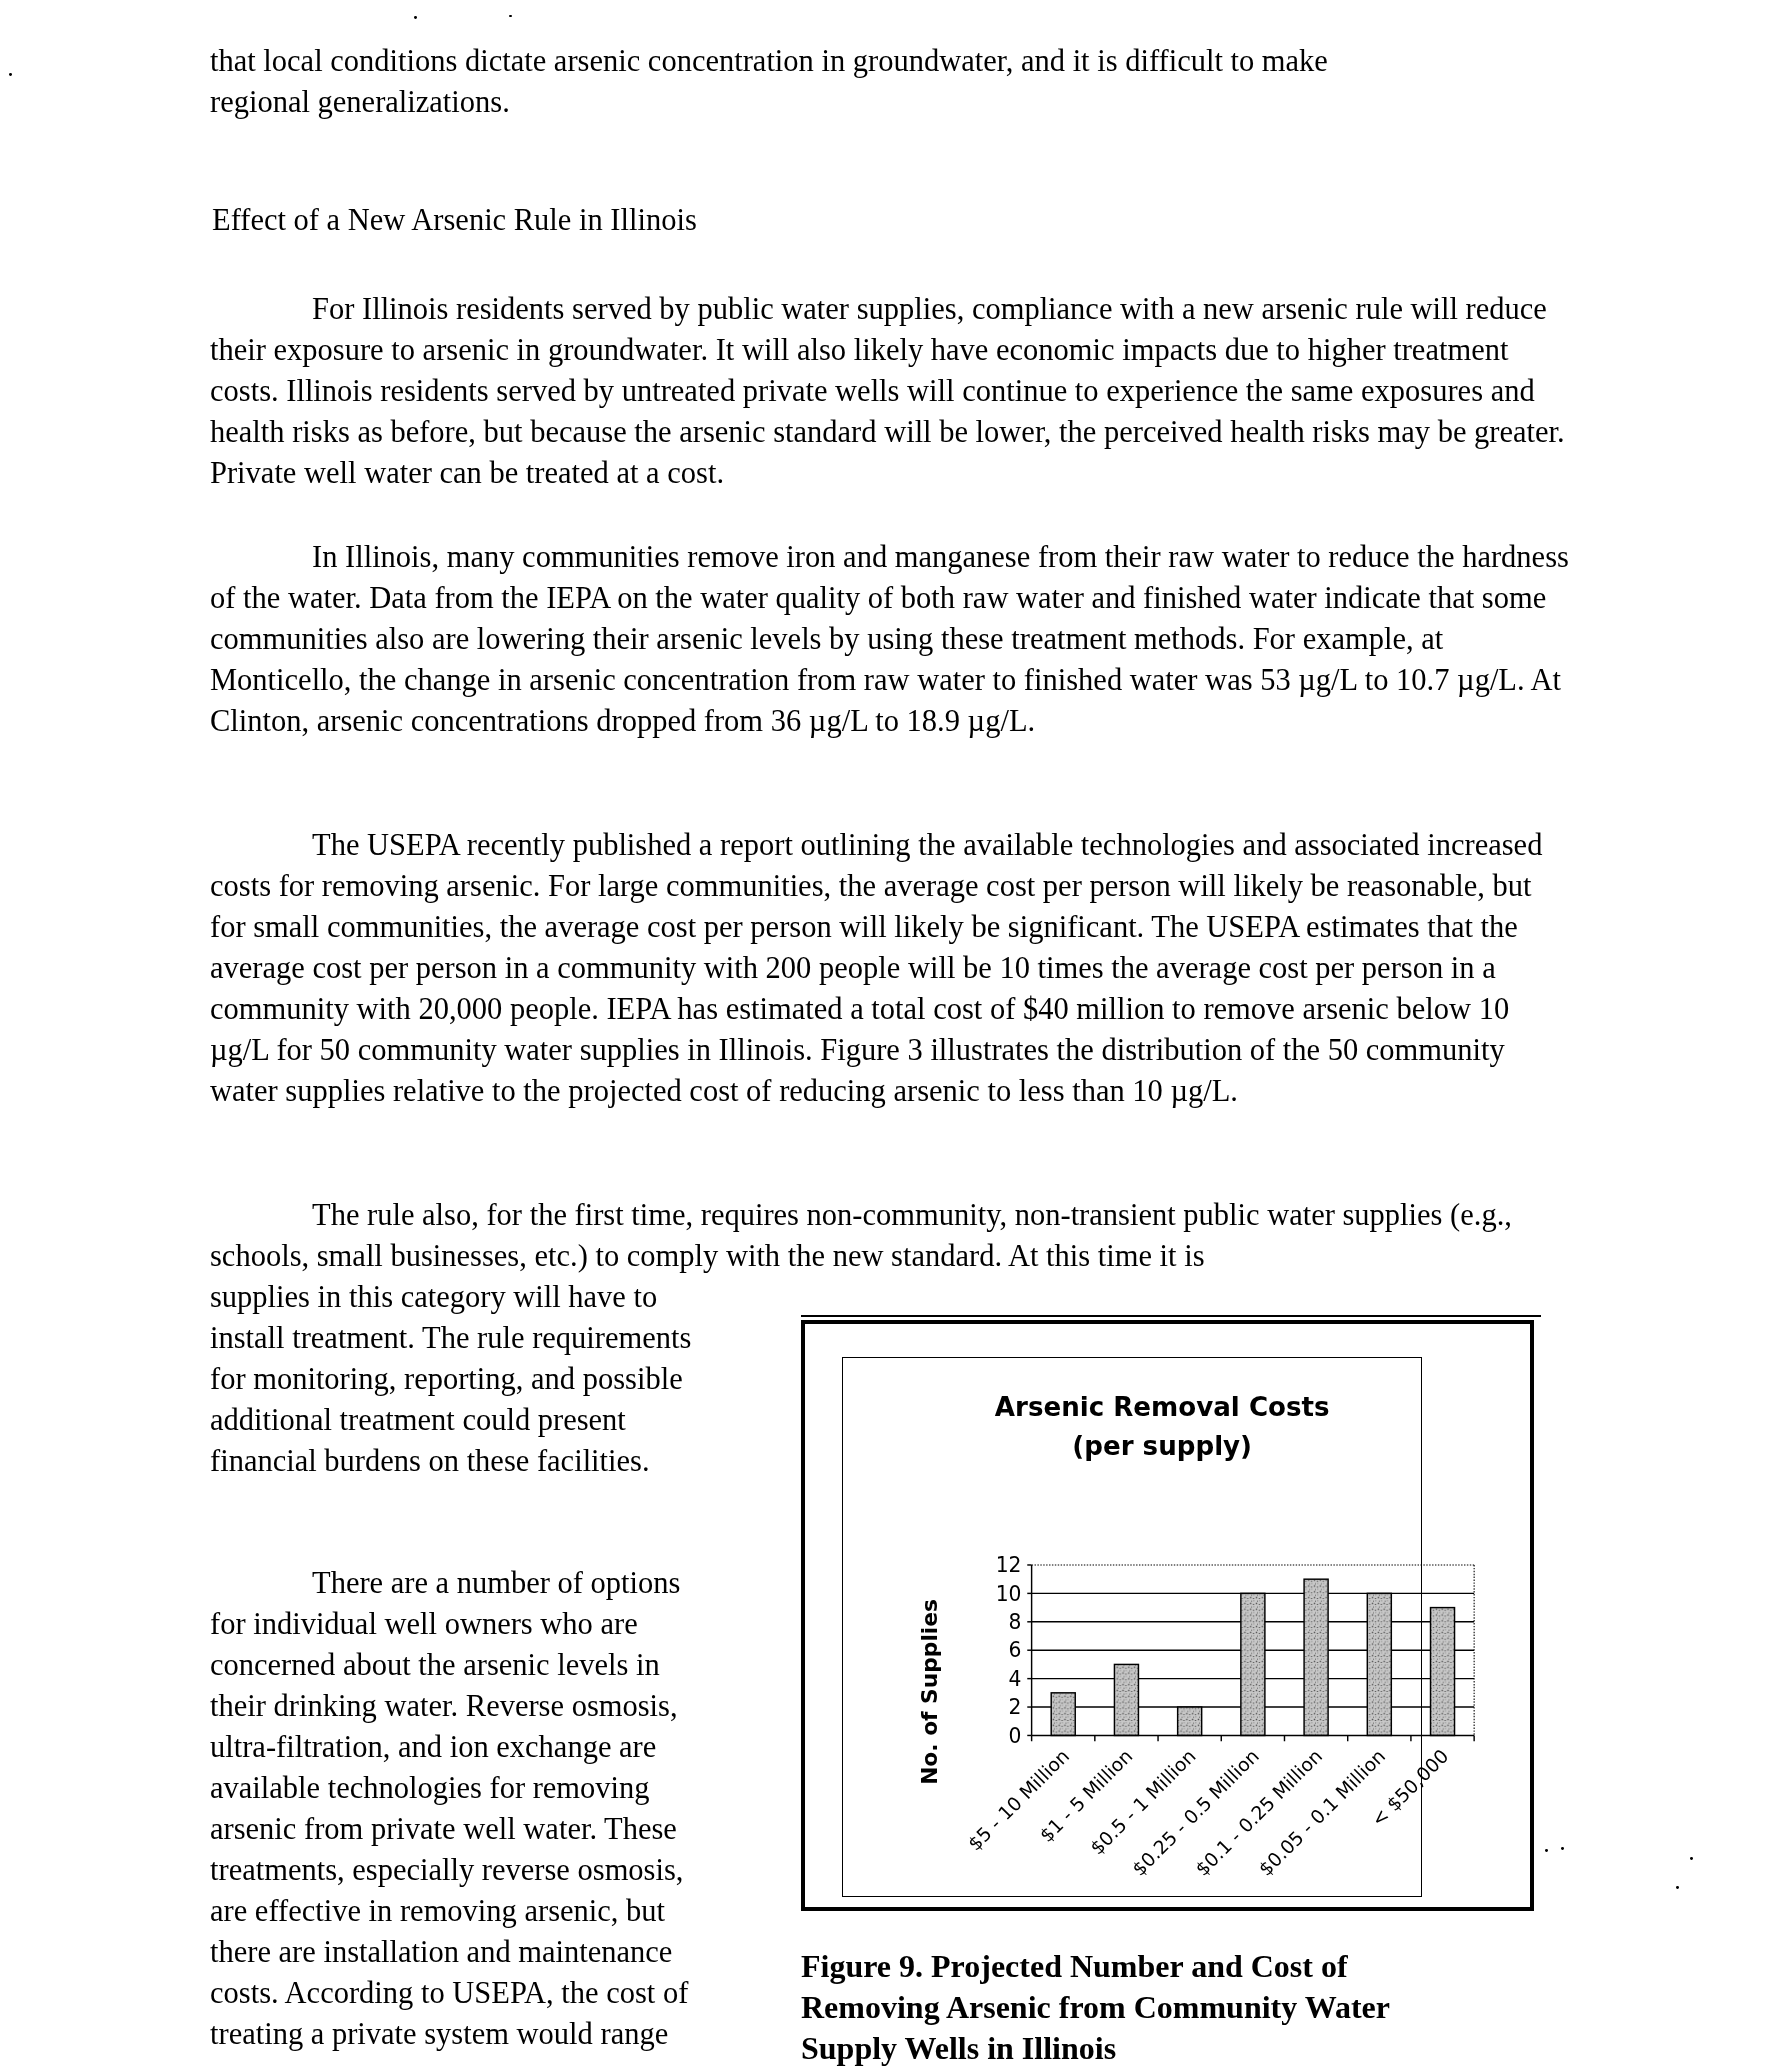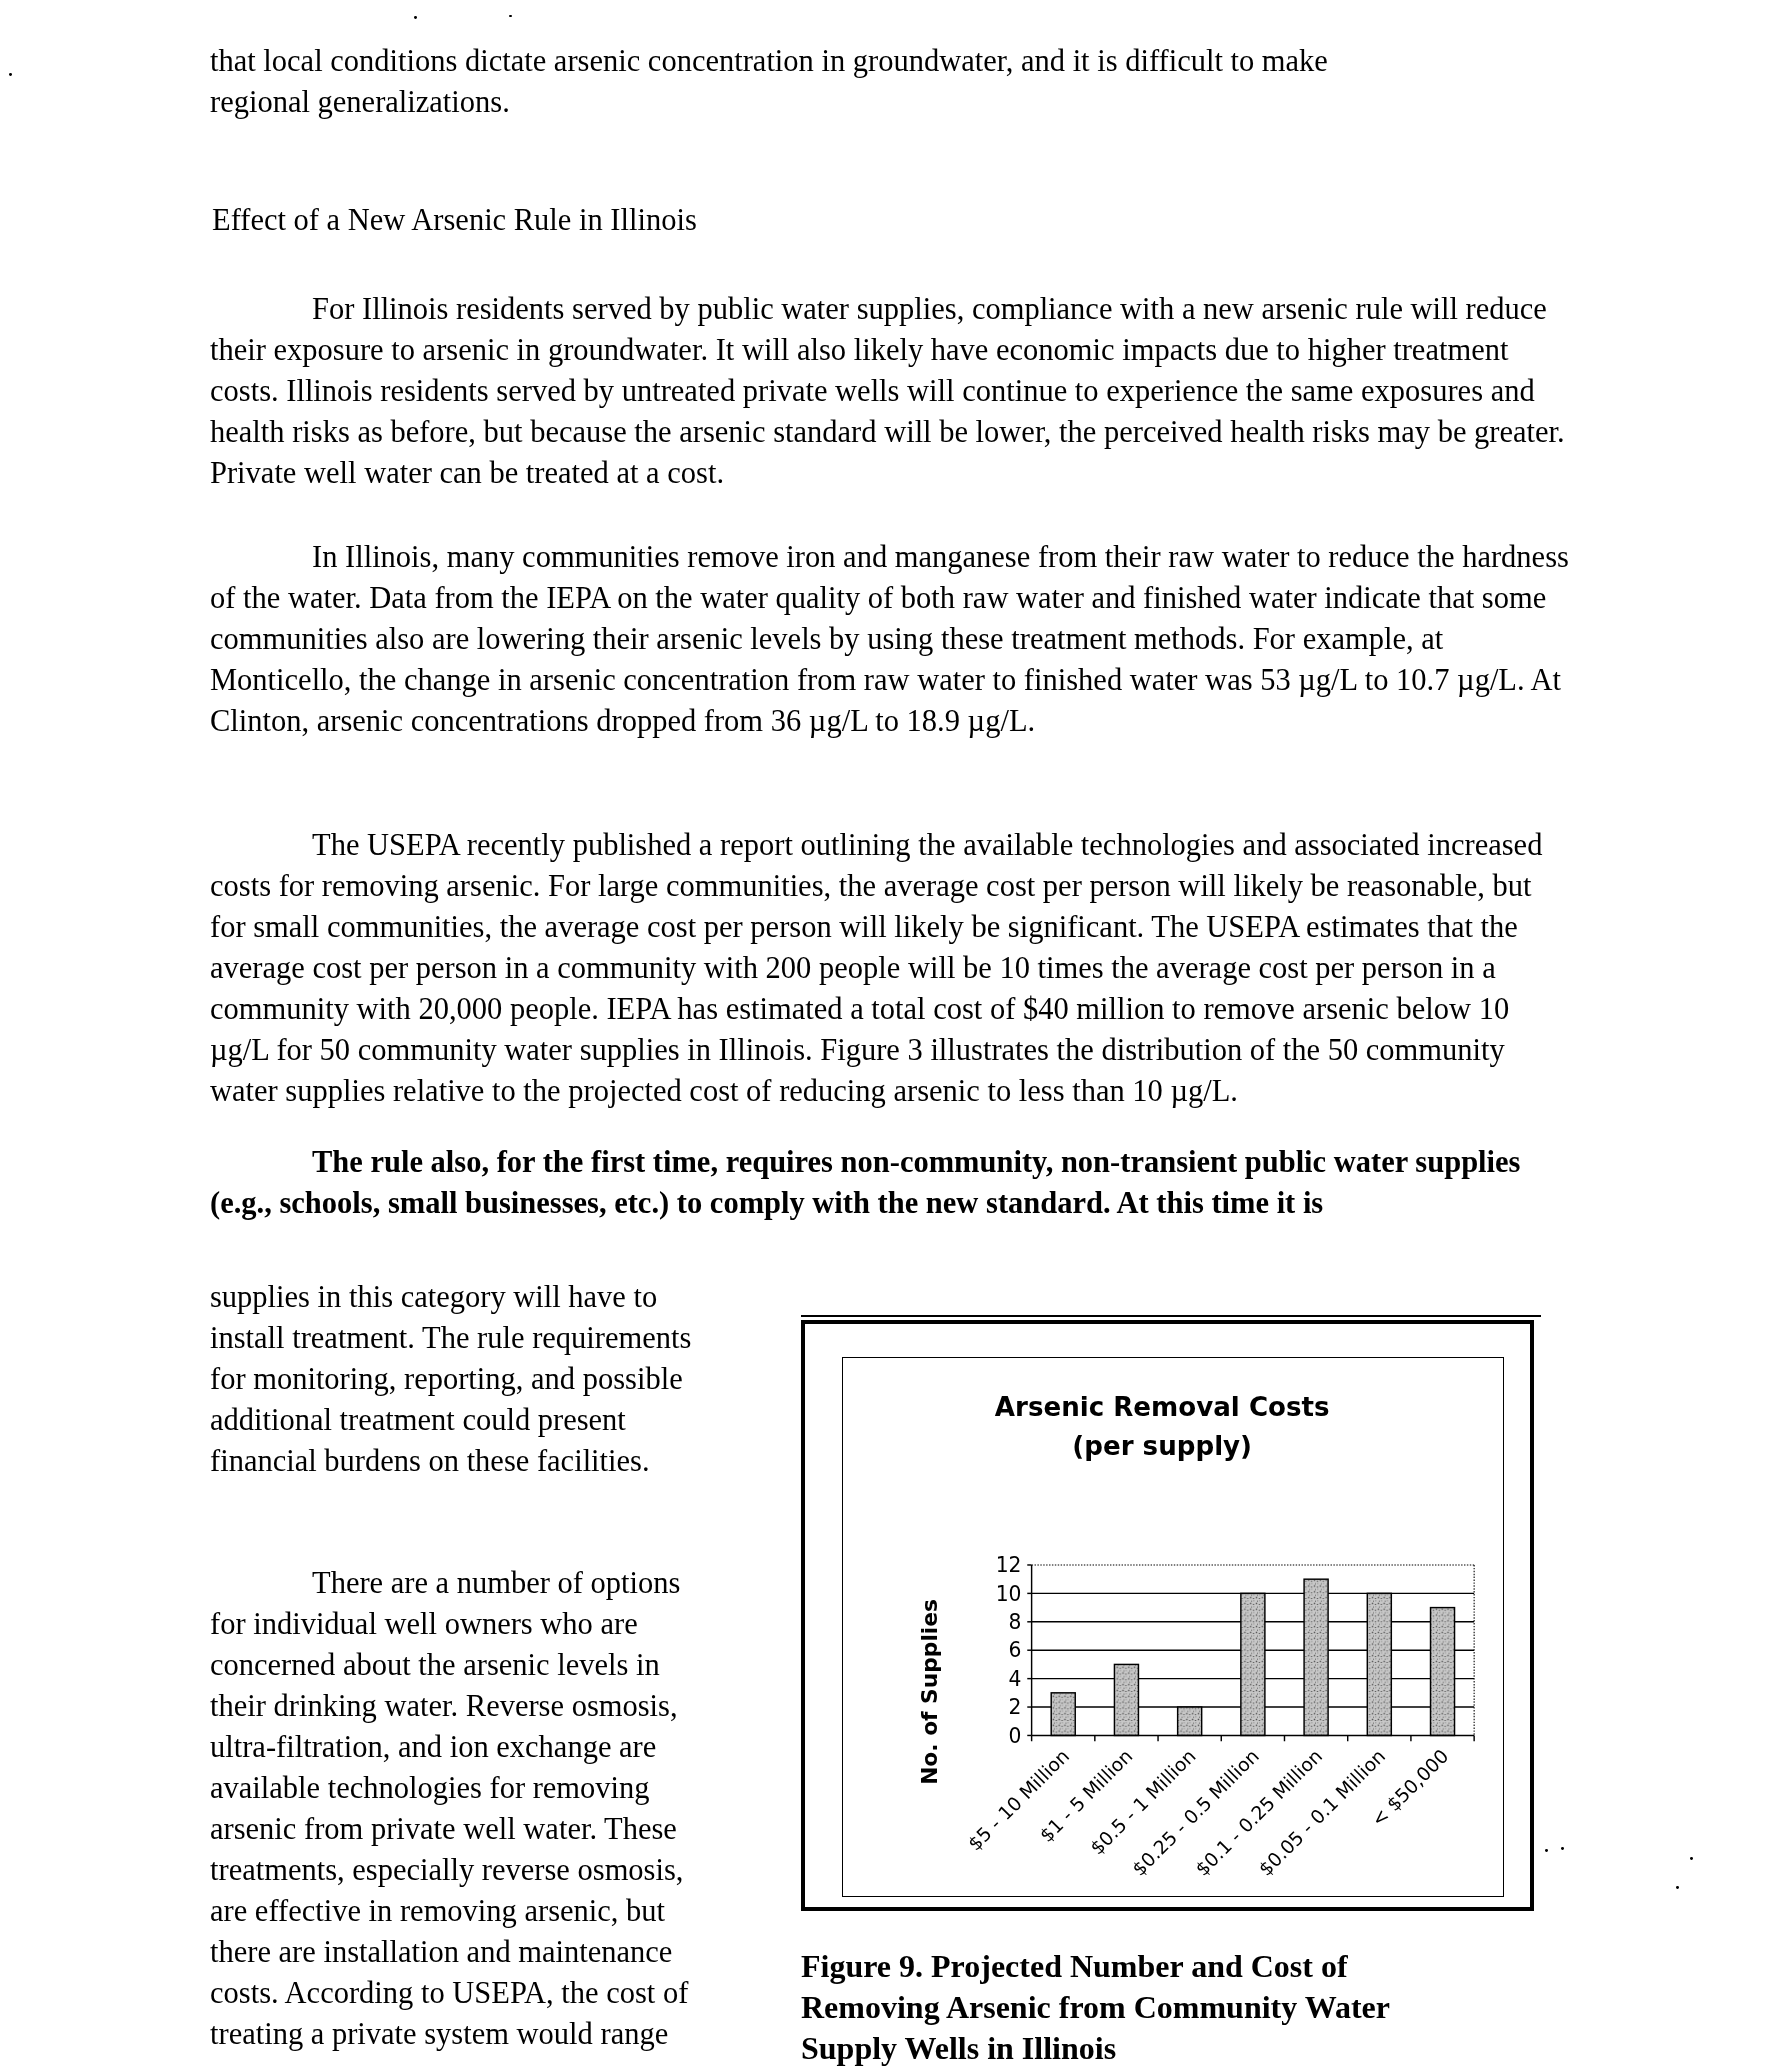--- a/index.html
+++ b/index.html
@@ -6,21 +6,21 @@
   body { width: 1776px; height: 2066px; position: relative; overflow: hidden;
          font-family: "Liberation Serif", "DejaVu Serif", serif; color: #000; }
   .line { position: absolute; left: 210px; font-size: 30.5px; line-height: 41px; white-space: nowrap; }
   .para { position: absolute; left: 210px; width: 1364px; font-size: 30.5px; line-height: 41px; }
   .para p { margin: 0; text-indent: 102px; }
   .heading { position: absolute; left: 212px; top: 203px; font-size: 30.5px; font-weight: normal; }
   .leftcol { position: absolute; left: 210px; width: 580px; font-size: 30.5px; line-height: 41px; }
   .fig-outer { position: absolute; left: 801px; top: 1320px; width: 733px; height: 591px;
                border: 4.4px solid #000; box-sizing: border-box; }
   .fig-topline { position: absolute; left: 801px; top: 1315px; width: 740px; height: 2.2px; background:#000; }
-  .fig-inner { position: absolute; left: 842px; top: 1357px; width: 662px; height: 540px;
+  .fig-inner { position: absolute; left: 842px; top: 1357px; width: 580px; height: 540px;
                border: 1.5px solid #000; box-sizing: border-box; }
   .caption { position: absolute; left: 801px; top: 1946px; width: 740px; font-size: 32px;
              line-height: 41px; font-weight: bold; }
   svg text { font-family: "DejaVu Sans", "Liberation Sans", sans-serif; }
   .speck { position: absolute; width: 2.9px; height: 2.9px; background:#000; border-radius: 50%; }
 </style>
 </head>
 <body>
 
 <div class="speck" style="left:414px;top:16px;"></div>
@@ -34,21 +34,21 @@
 
 <div class="para" style="top:289px;">
   <p>For Illinois residents served by public water supplies, compliance with a new arsenic rule will reduce their exposure to arsenic in groundwater.  It will also likely have economic impacts due to higher treatment costs. Illinois residents served by untreated private wells will continue to experience the same exposures and health risks as before, but because the arsenic standard will be lower, the perceived health risks may be greater. Private well water can be treated at a cost.</p>
 </div>
 <div class="para" style="top:537px;">
   <p>In Illinois, many communities remove iron and manganese from their raw water to reduce the hardness of the water.  Data from the IEPA on the water quality of both raw water and finished water indicate that some communities also are lowering their arsenic levels by using these treatment methods.  For example, at Monticello, the change in arsenic concentration from raw water to finished water was 53 µg/L to 10.7 µg/L.  At Clinton, arsenic concentrations dropped from 36 µg/L to 18.9 µg/L.</p>
 </div>
 <div class="para" style="top:825px;">
   <p>The USEPA recently published a report outlining the available technologies and associated increased costs for removing arsenic. For large communities, the average cost per person will likely be reasonable, but for small communities, the average cost per person will likely be significant.  The USEPA estimates that the average cost per person in a community with 200 people will be 10 times the average cost per person in a community with 20,000 people. IEPA has estimated a total cost of $40 million to remove arsenic below 10 µg/L for 50 community water supplies in Illinois.  Figure 3 illustrates the distribution of  the 50 community water supplies relative to the projected cost of reducing arsenic to less than 10 µg/L.</p>
 </div>
-<div class="para" style="top:1142px;font-weight:bold;">
+<div class="para" style="top:1195px;">
   <p>The rule also, for the first time, requires non-community, non-transient public water supplies (e.g., schools, small businesses, etc.) to comply with the new standard.  At this time it is</p>
 </div>
 
 <div class="leftcol" style="top:1277px;">
   <div>supplies in this category will have to</div>
   <div>install treatment. The rule requirements</div>
   <div>for monitoring, reporting, and possible</div>
   <div>additional treatment could present</div>
   <div>financial burdens on these facilities.</div>
 </div>

